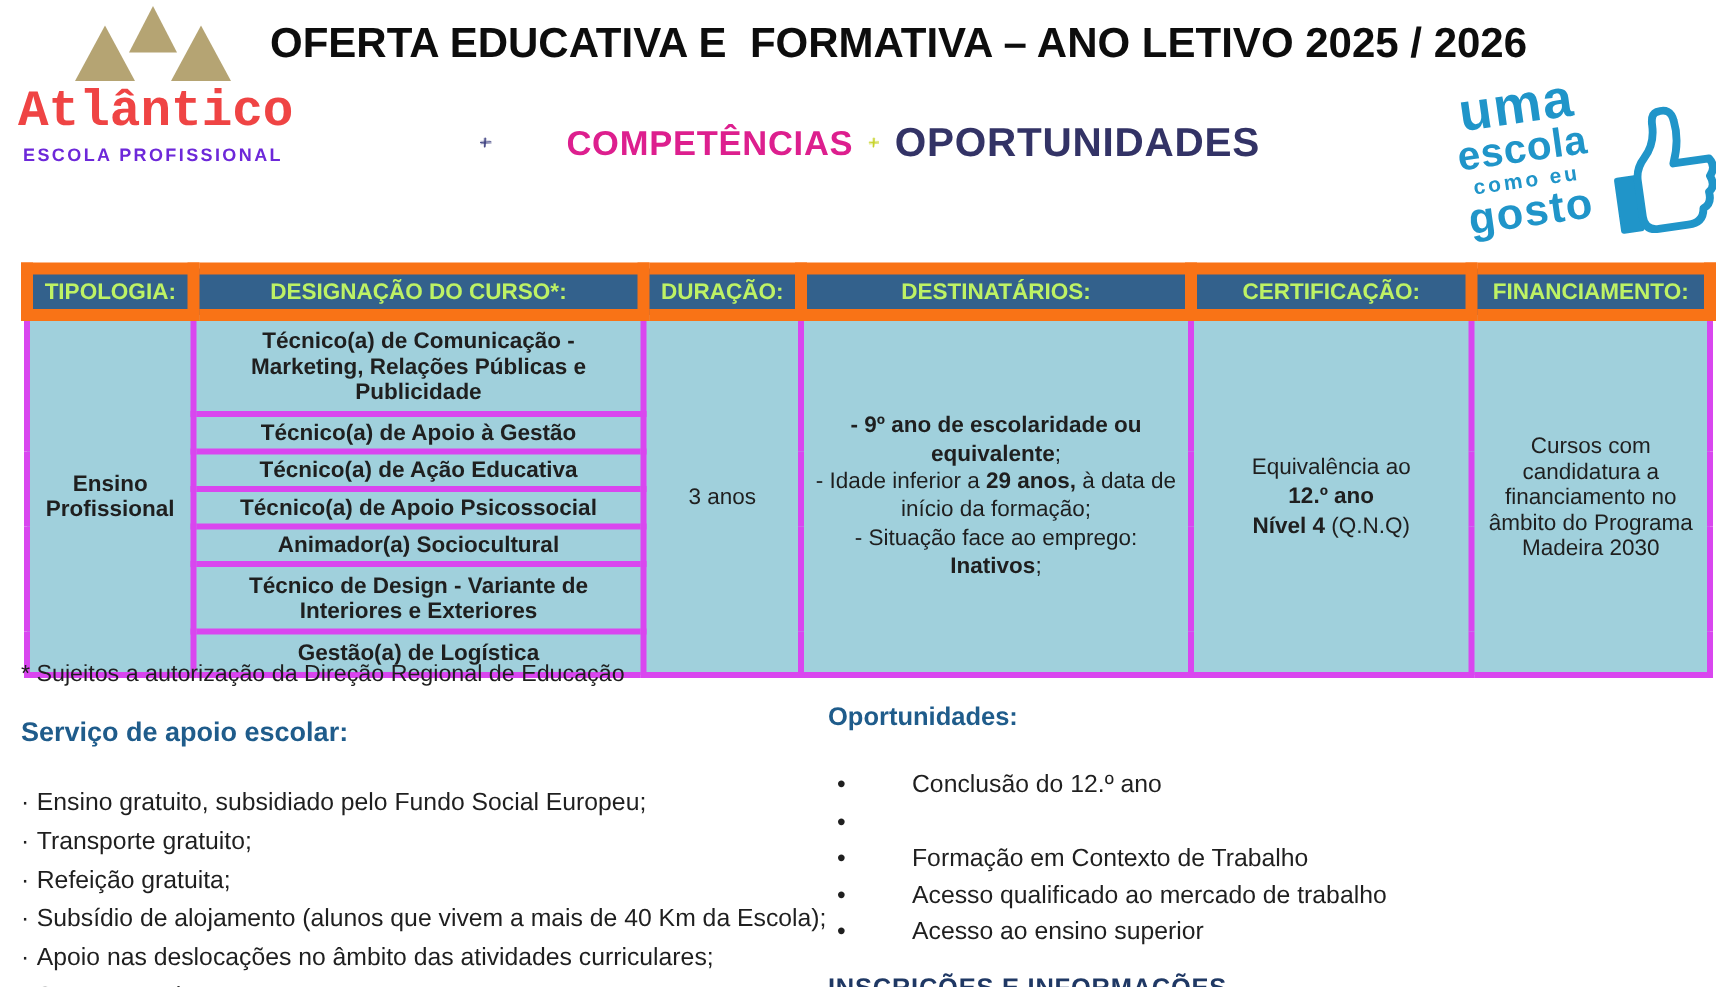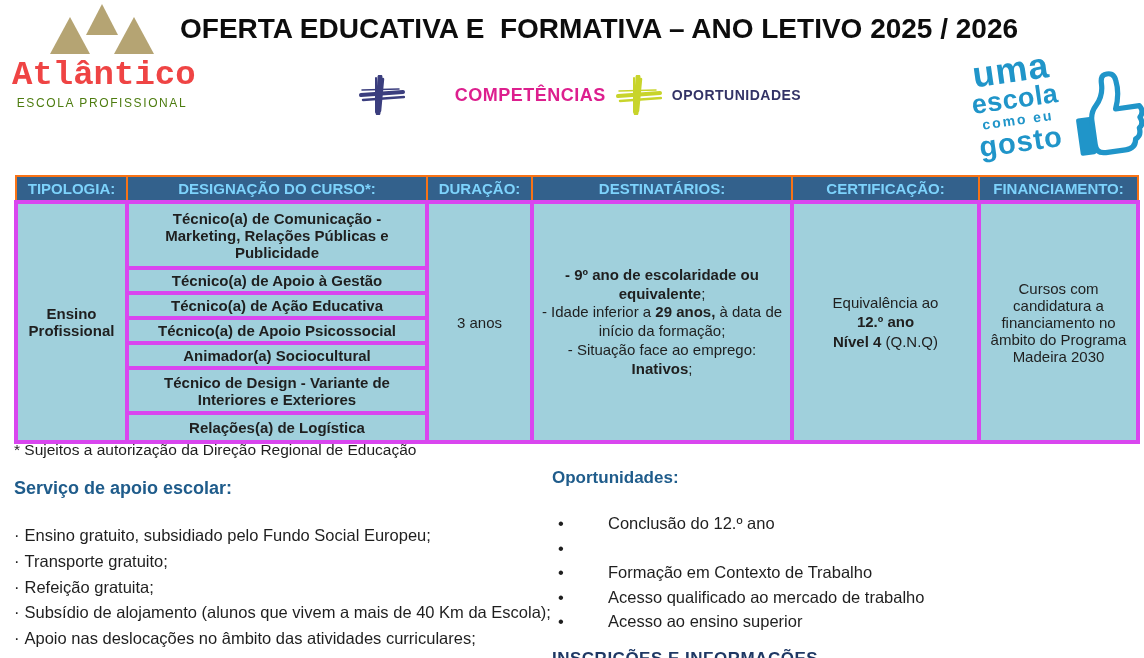--- a/index.html
+++ b/index.html
@@ -11,57 +11,57 @@
   }
 
   
   .logo-block { position: absolute; left: 12px; top: 4px; width: 180px; text-align: center; }
   .logo-triangles { display: block; margin: 0 auto; }
   .logo-name {
     font-family: Liberation Mono, monospace; font-weight: bold; font-size: 34px;
     color: #ef4444; line-height: 1.0; margin-top: 4px;
   }
   .logo-sub {
-    font-size: 12px; font-weight: normal; letter-spacing: 1.6px;
-    color: #4d7c0f; margin-top: 4px; white-space: nowrap;
+    font-size: 12px; font-weight: bold; letter-spacing: 1.6px;
+    color: #6d28d9; margin-top: 4px; white-space: nowrap;
   }
 
   .title {
     position: absolute; left: 180px; top: 13px; width: 846px; margin: 0;
     font-size: 28px; font-weight: bold; color: #0d0d0d;
     white-space: pre; letter-spacing: 0px;
   }
 
   .tagline {
     position: absolute; left: 320px; top: 74px; width: 520px; height: 42px;
     display: flex; align-items: center; justify-content: center; gap: 10px;
   }
-  .tag-competencias { color: #dd1f8e; font-size: 18px; font-weight: bold; letter-spacing: 0.5px; white-space: nowrap; margin-left: 40px; }
-  .tag-oportunidades { color: #333366; font-size: 14px; font-weight: bold; letter-spacing: 0.5px; white-space: nowrap; }
+  .tag-competencias { color: #dd1f8e; font-size: 23px; font-weight: bold; letter-spacing: 0.5px; white-space: nowrap; margin-left: 40px; }
+  .tag-oportunidades { color: #333366; font-size: 27px; font-weight: bold; letter-spacing: 0.5px; white-space: nowrap; }
 
   
   .badge {
     position: absolute; left: 958px; top: 50px; width: 186px; height: 124px;
     transform: rotate(-8deg); color: #2095c9;
   }
   .badge-text { position: absolute; left: 0; top: 0; width: 118px; text-align: center; font-weight: bold; }
   .badge-l1 { font-size: 36px; line-height: 0.85; letter-spacing: 1px; }
   .badge-l2 { font-size: 27px; line-height: 1.0; letter-spacing: 0.5px; }
   .badge-l3 { font-size: 14px; line-height: 1.1; letter-spacing: 2px; }
   .badge-l4 { font-size: 29px; line-height: 1.0; letter-spacing: 1px; }
   .badge-thumb { position: absolute; left: 112px; top: 22px; }
 
   
   table.offer {
     position: absolute; left: 14px; top: 175px; width: 1122px;
     border-collapse: collapse; table-layout: fixed;
   }
   table.offer th {
-    background: #33618c; color: #7dd3fc; font-size: 15px; font-weight: bold;
-    border: 2px solid #f97316; padding: 3px 2px; height: 26px; text-align: center;
+    background: #33618c; color: #bef264; font-size: 15px; font-weight: bold;
+    border: 8px solid #f97316; padding: 3px 2px; height: 26px; text-align: center;
   }
   table.offer td {
     background: #a0d0dc; border: 4px solid #d946ef; color: #1f1f1f;
     font-size: 15px; text-align: center; vertical-align: middle; padding: 2px 6px;
   }
   td.cell-course { font-weight: bold; }
   td.cell-tipologia { font-weight: bold; font-size: 15px; }
   .dest-line { margin: 0; line-height: 1.25; }
   .seg-b { font-weight: bold; }
   .cert-line { margin: 0; line-height: 1.3; }
@@ -196,21 +196,21 @@
       <tr style="height:23px">
         <td class="cell-course">Técnico(a) de Apoio Psicossocial</td>
       </tr>
       <tr style="height:23px">
         <td class="cell-course">Animador(a) Sociocultural</td>
       </tr>
       <tr style="height:45px">
         <td class="cell-course">Técnico de Design - Variante de Interiores e Exteriores</td>
       </tr>
       <tr style="height:29px">
-        <td class="cell-course">Relações(a) de Logística</td>
+        <td class="cell-course">Gestão(a) de Logística</td>
       </tr>
     </tbody>
   </table>
 
   <div class="footnote">* Sujeitos a autorização da Direção Regional de Educação</div>
 
   <section class="apoio">
     <h2 class="section-heading">Serviço de apoio escolar:</h2>
     <div class="apoio-list">
       <div class="apoio-item"><span class="a-bullet">·</span><span>Ensino gratuito, subsidiado pelo Fundo Social Europeu;</span></div>

